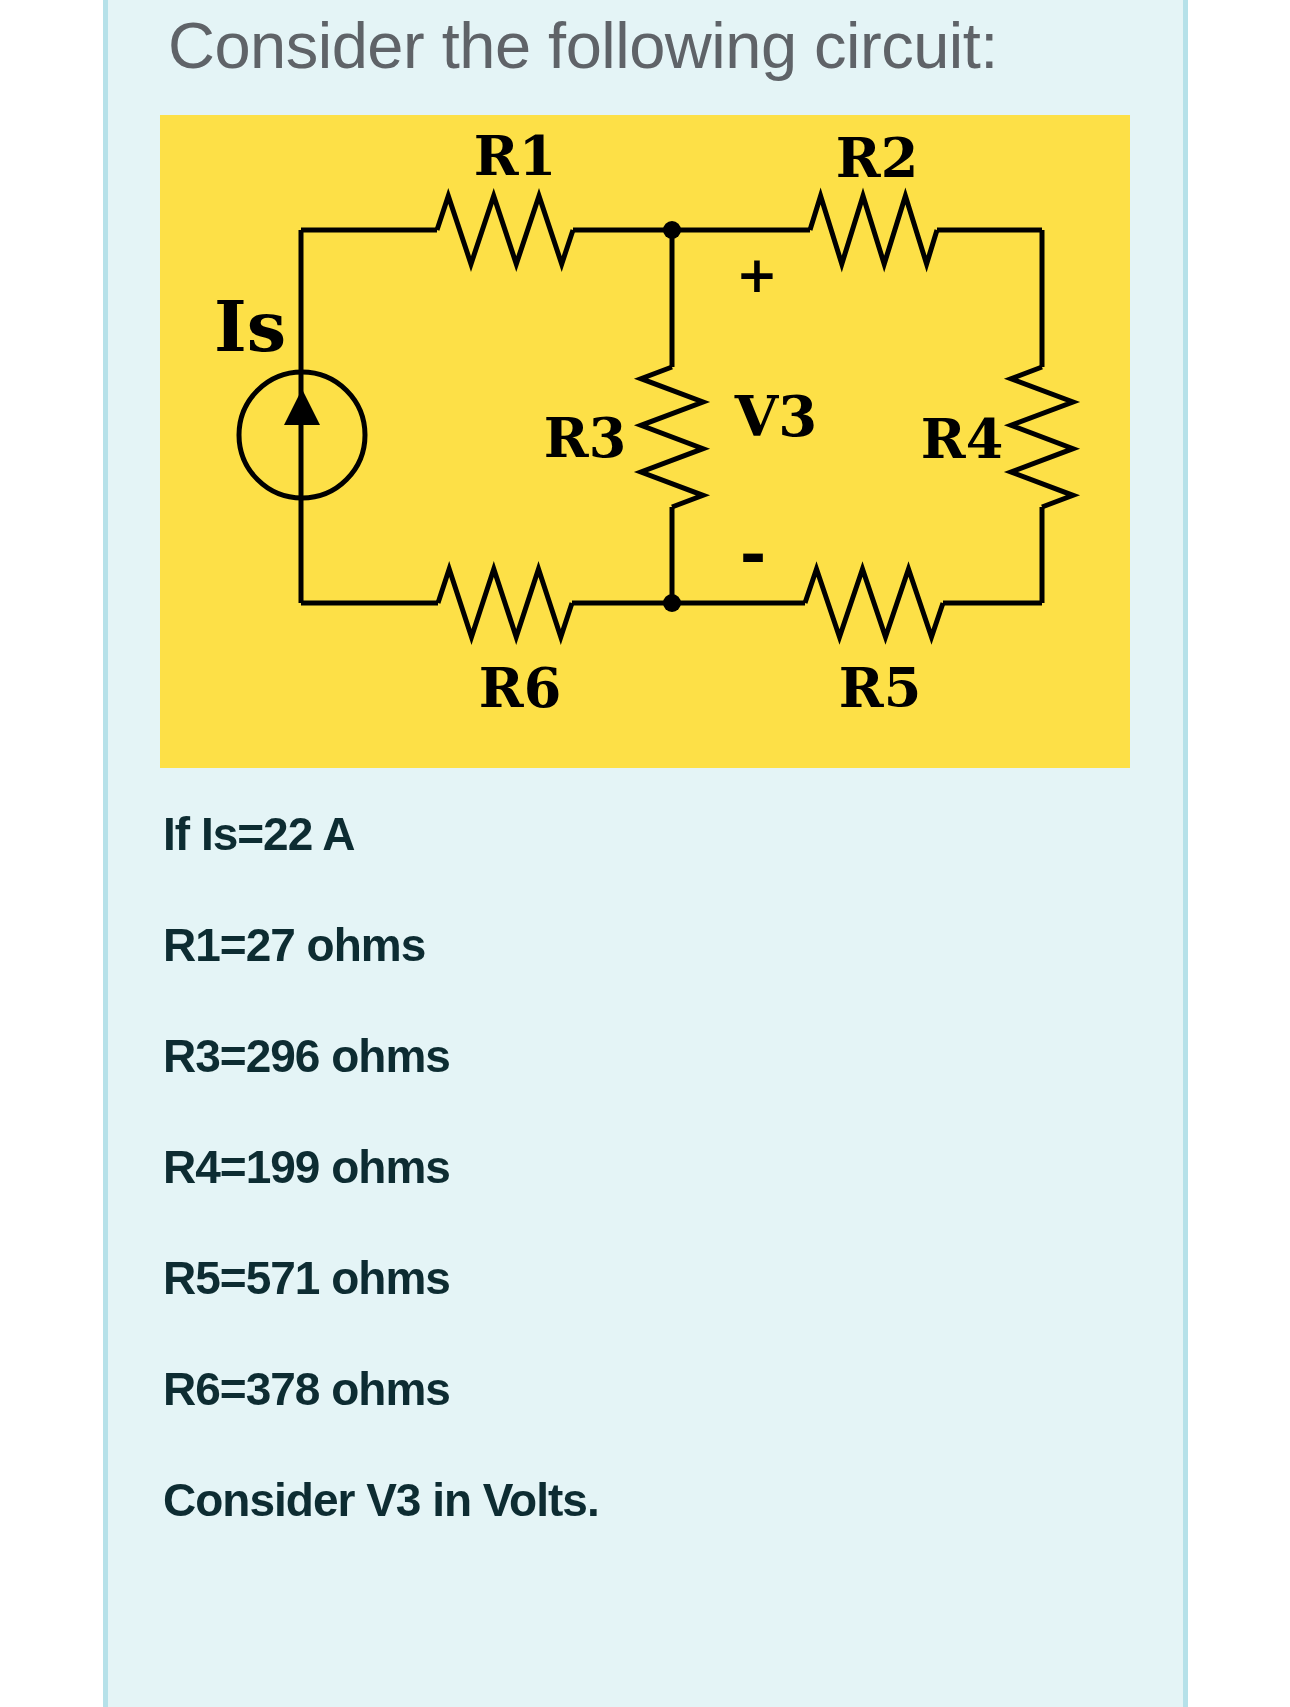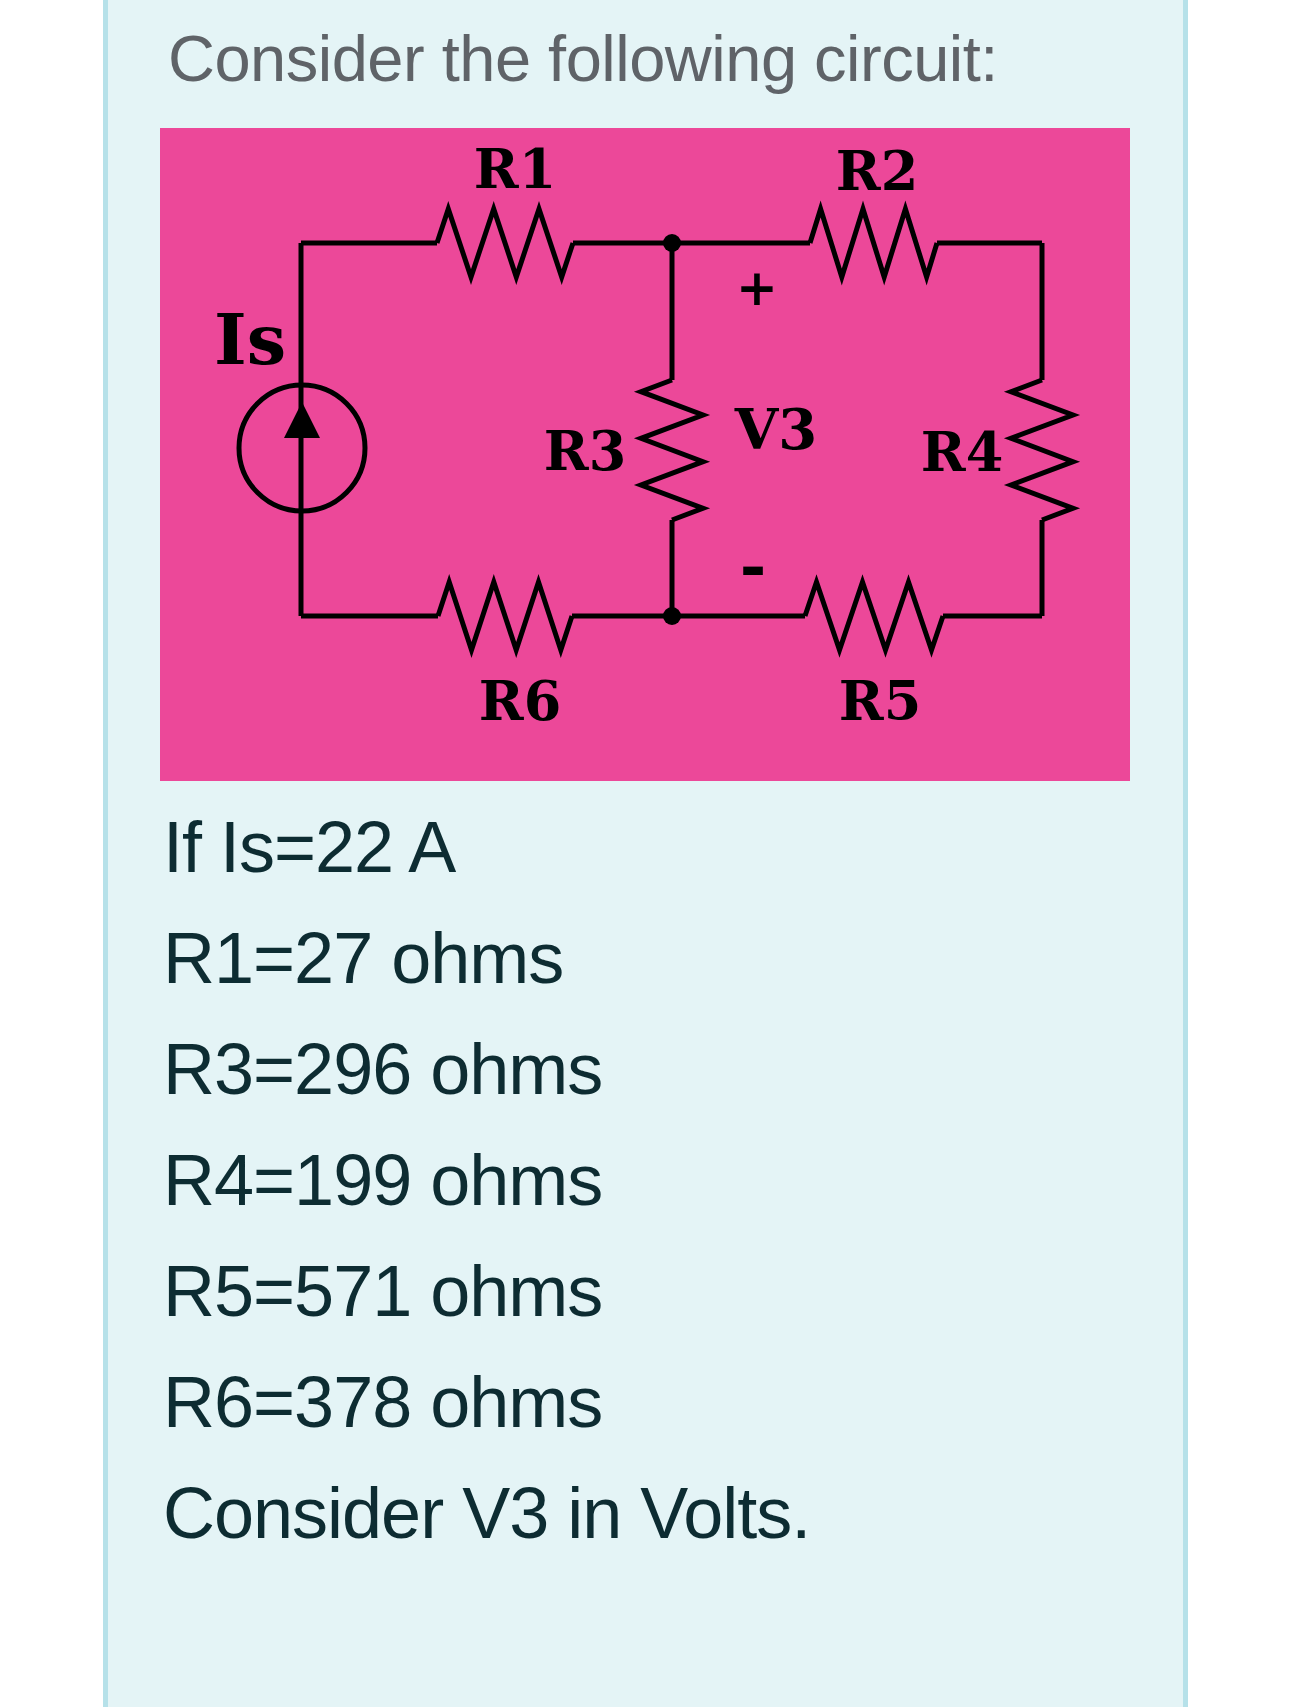--- a/index.html
+++ b/index.html
@@ -8,51 +8,52 @@
     font-family:"Liberation Sans", sans-serif;
   }
   .panel {
     box-sizing:border-box;
     margin-left:103px;
     width:1085px;
     height:1707px;
     background:#e4f4f6;
     border-left:5px solid #b6e1e9;
     border-right:5px solid #b6e1e9;
-    padding-top:21px;
+    padding-top:8px;
   }
   .title {
     margin:0 0 0 60px;
     font-size:65px;
     line-height:75px;
     font-weight:400;
     letter-spacing:-0.5px;
     color:#5f6368;
   }
   .figure {
     margin:32px 0 0 52px;
     width:970px;
     height:653px;
-    background:#ec4899;
+    background:#fde047;
   }
   .figure svg { display:block; }
   .wire { fill:none; stroke:#000000; stroke-width:5; stroke-linejoin:miter; }
   .node { fill:#000000; stroke:none; }
   .clabel {
     font-family:"DejaVu Serif", serif;
     font-weight:bold;
     fill:#000000;
   }
   .facts { margin:0 0 0 55px; }
   .facts p {
     margin:51px 0 0 0;
-    font-size:72px;
+    font-size:46px;
     line-height:60px;
     letter-spacing:-1px;
     color:#0d2c32;
+    font-weight:bold;
   }
   .facts p:first-child { margin-top:36px; }
 </style>
 </head>
 <body>
 
 <div class="panel">
 
   <h1 class="title">Consider the following circuit:</h1>
 

